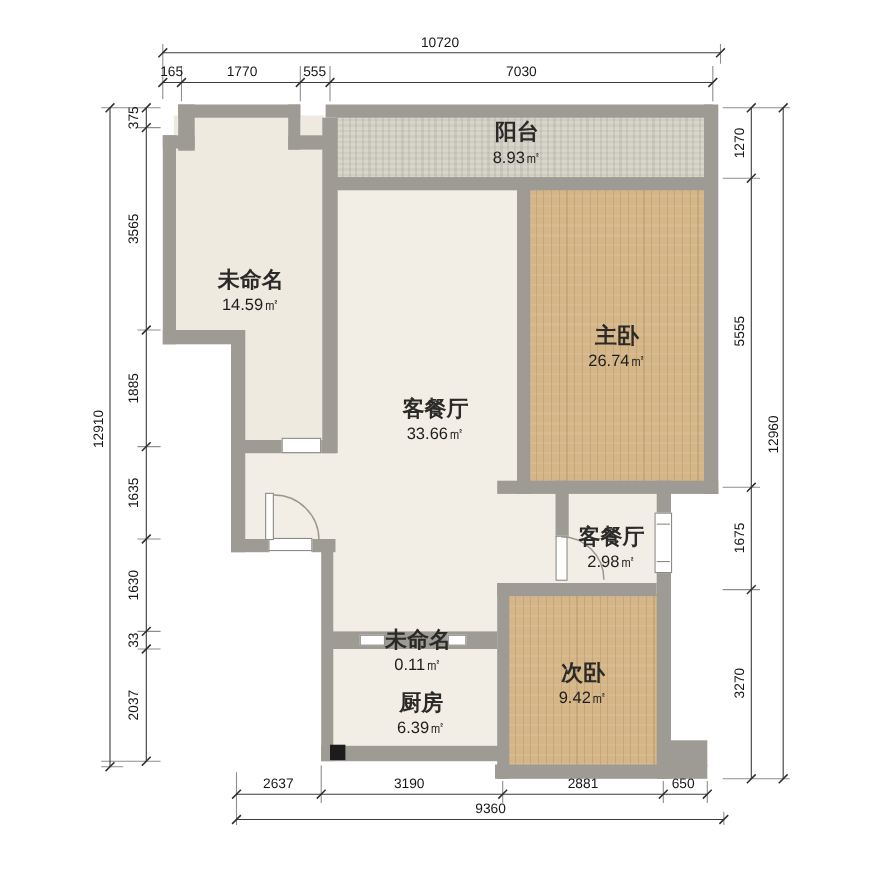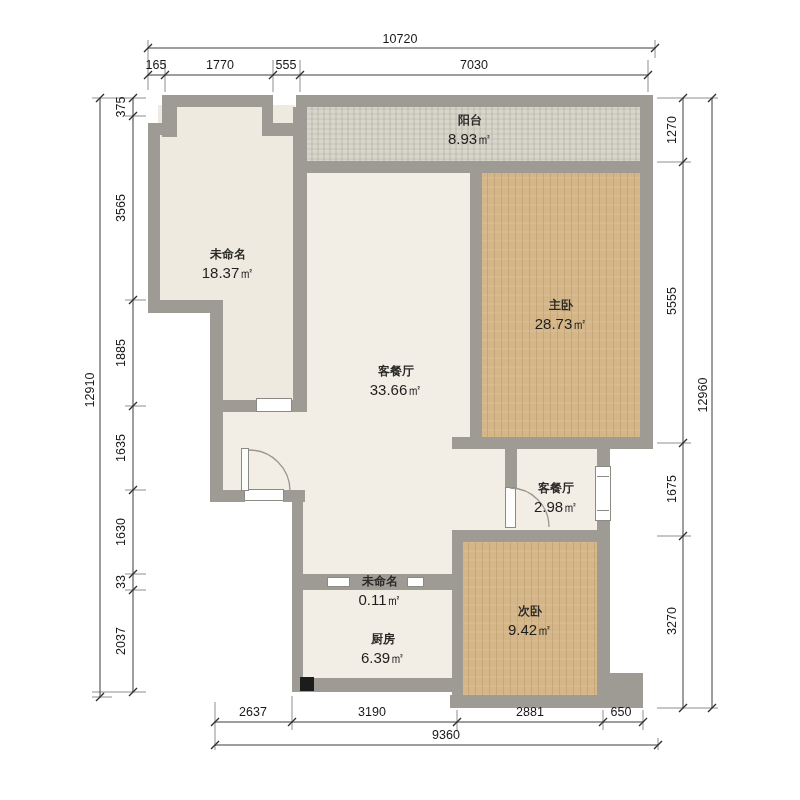--- a/index.html
+++ b/index.html
@@ -15,21 +15,21 @@
   .balconyfloor{background-color:#d8d5cb;
         background-image:repeating-linear-gradient(90deg,rgba(120,115,105,.14) 0 2px,rgba(0,0,0,0) 2px 6px),
                          repeating-linear-gradient(0deg,rgba(120,115,105,.09) 0 2px,rgba(0,0,0,0) 2px 5px);}
   .open{position:absolute;background:#ffffff;border:1.5px solid #8c8a85;box-sizing:border-box;}
   .leaf{position:absolute;background:#fdfdfb;border:1px solid #8c8a85;box-sizing:border-box;}
   .win-v::before,.win-v::after{content:"";position:absolute;left:1px;right:1px;height:1px;background:#8c8a85;}
   .win-v::before{top:9px;} .win-v::after{bottom:9px;}
   .blacksq{position:absolute;background:#1c1c1c;}
   .room-label{position:absolute;display:flex;flex-direction:column;align-items:center;gap:3px;
               transform:translate(-50%,-50%);z-index:30;white-space:nowrap;}
-  .room-name{font-size:12px;font-weight:700;color:#2b2a28;line-height:1.15;}
+  .room-name{font-size:20px;font-weight:700;color:#2b2a28;line-height:1.15;}
   .room-area{font-size:15px;font-weight:400;color:#1e1e1e;line-height:1.1;}
   .dim{position:absolute;font-size:12.5px;color:#171717;transform:translate(-50%,-50%);
        white-space:nowrap;z-index:25;background:transparent;}
   .dim.v{transform:translate(-50%,-50%) rotate(-90deg);}
   svg.overlay{position:absolute;left:0;top:0;z-index:20;}
   .z-floor{z-index:1}.z-wall{z-index:10}.z-open{z-index:15}
 </style>
 </head>
 <body>
 
@@ -110,25 +110,25 @@
       M249 450 A41 41 0 0 1 290 491
       M510 488 A39 39 0 0 1 549 527"></path>
   </svg>
 
   <div class="room-label" style="left:470px;top:131px;">
     <span class="room-name">阳台</span>
     <span class="room-area">8.93㎡</span>
   </div>
   <div class="room-label" style="left:228px;top:265px;">
     <span class="room-name">未命名</span>
-    <span class="room-area">18.37㎡</span>
+    <span class="room-area">14.59㎡</span>
   </div>
   <div class="room-label" style="left:561px;top:316px;">
     <span class="room-name">主卧</span>
-    <span class="room-area">28.73㎡</span>
+    <span class="room-area">26.74㎡</span>
   </div>
   <div class="room-label" style="left:396px;top:382px;">
     <span class="room-name">客餐厅</span>
     <span class="room-area">33.66㎡</span>
   </div>
   <div class="room-label" style="left:556px;top:499px;">
     <span class="room-name">客餐厅</span>
     <span class="room-area">2.98㎡</span>
   </div>
   <div class="room-label" style="left:530px;top:622px;">

